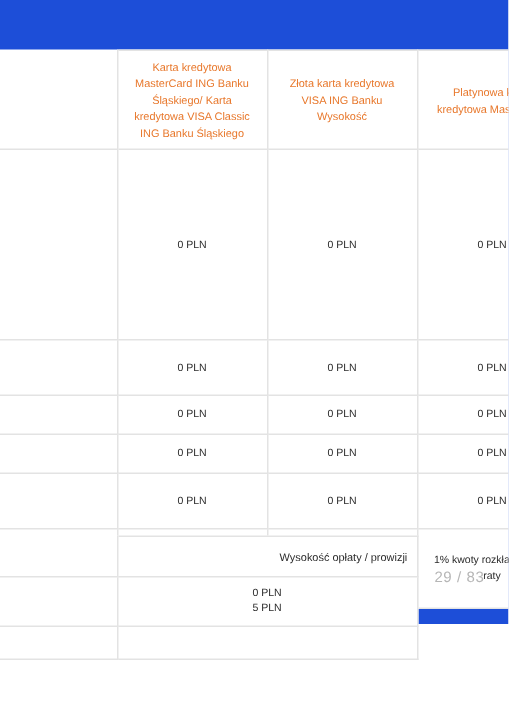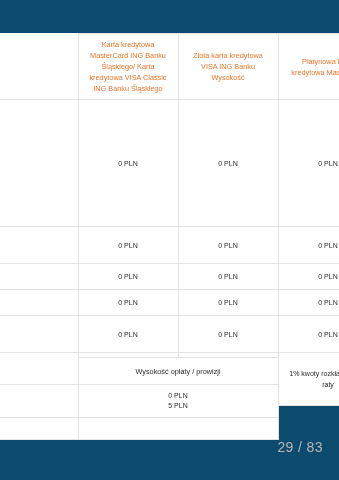--- a/index.html
+++ b/index.html
@@ -15,22 +15,22 @@
     font-family: "Liberation Sans", sans-serif;
     -webkit-font-smoothing: antialiased;
   }
 
   
   #pdf-page {
     position: absolute;
     left: 0;
     top: 0;
     width: 339px;
-    height: 480px;
-    background: #0c4a6e;
+    height: 416px;
+    background: #1d4ed8;
     text-decoration: underline;
   }
 
   
   .fee-table {
     position: absolute;
     border-collapse: collapse;
     table-layout: fixed;
     background: #ffffff;
   }
@@ -93,21 +93,21 @@
     top: 357px;
     width: 408px;
   }
   #other-table col.o-desc { width: 208px; }
   #other-table col.o-val  { width: 200px; }
 
   #other-table th {
     color: #2b2b2b;
     font-size: 7.3px;
     line-height: 11px;
-    text-align: center;
+    text-align: right;
     padding: 4px 6px;
     height: 18px;
   }
   #other-table th.desc-head {
     border-left: none;
     border-top: none;
   }
   #other-table td {
     color: #2b2b2b;
     font-size: 7px;
@@ -123,21 +123,21 @@
   .o-r1 { height: 33px; }
   .o-r2 { height: 22px; }
 
   .val-line { display: block; }
 
   
   #page-indicator {
     position: absolute;
     right: 16px;
     bottom: 25px;
-    font-size: 14px;
+    font-size: 10px;
     color: #b6b6b6;
     letter-spacing: 0.4px;
     font-family: "Liberation Sans", sans-serif;
     user-select: none;
   }
 </style>
 </head>
 <body>
 
 <div id="pdf-page">

